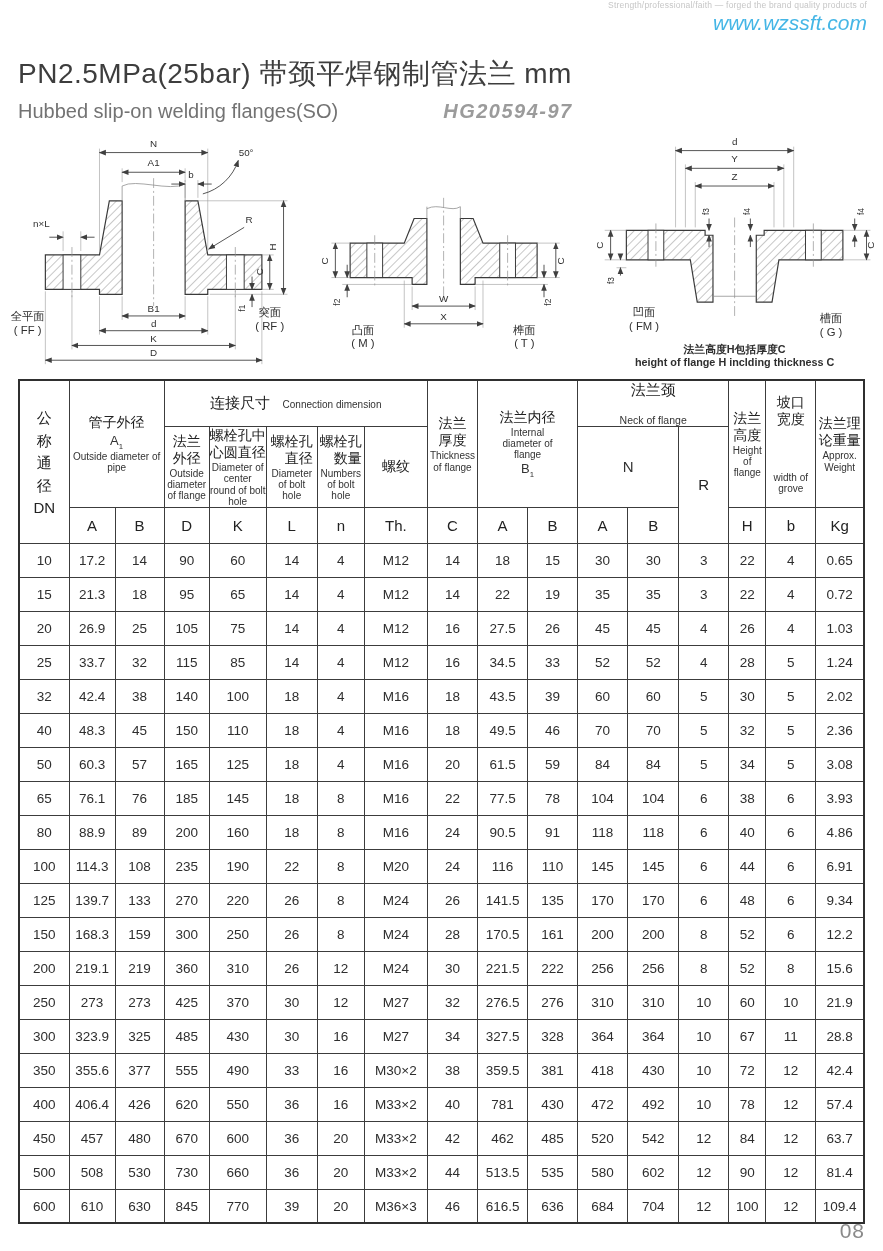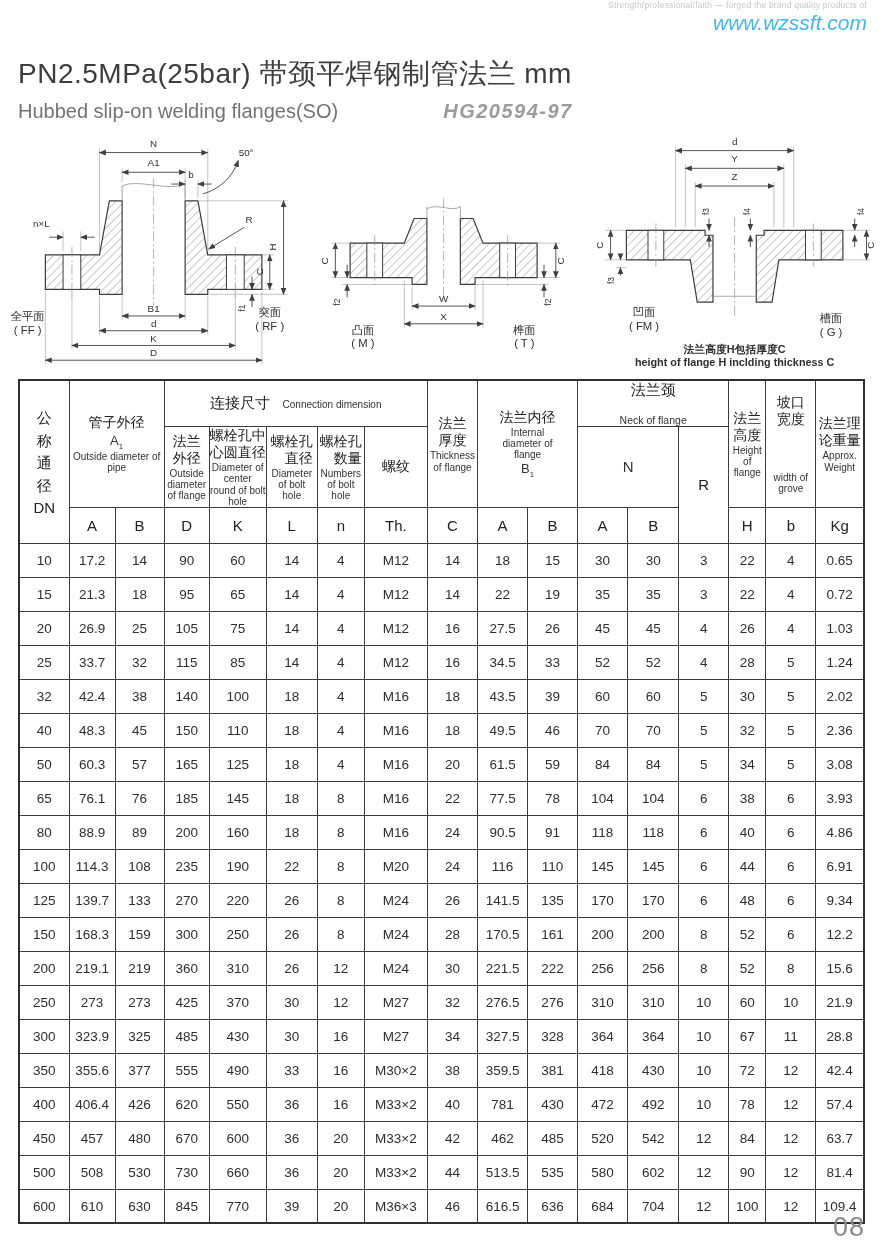--- a/index.html
+++ b/index.html
@@ -44,21 +44,21 @@
   .w3{width:3em;word-break:break-all;text-align:right;}
   .w4{width:4em;word-break:break-all;}
   .w40{max-width:40px;margin-top:44px;}.w45{max-width:45px;}.w55{max-width:55px;}.w70{max-width:72px;}.w90{max-width:95px;}
   .sym{font-size:13px;margin-top:1px;}
   .symN{font-size:15px;}
   .lt{font-size:15px;color:#222;}
   .vcn{width:1em;margin:0 auto;word-break:break-all;font-size:15px;line-height:1.5;color:#222;}
   .dncode{font-size:15px;margin-top:2px;color:#222;}
   sub{font-size:.6em;}
   
-  .footer{position:absolute;right:18px;bottom:8px;font-size:27px;color:#8a8a8a;letter-spacing:1px;}
+  .footer{position:absolute;right:18px;bottom:8px;font-size:21px;color:#8a8a8a;letter-spacing:1px;}
 </style>
 </head>
 <body>
 
 <div class="page-header">
   <div class="tagline">Strength/professional/faith — forged the brand quality products of</div>
   <div class="website">www.wzssft.com</div>
   <div class="title">PN2.5MPa(25bar) 带颈平焊钢制管法兰  mm</div>
   <div class="subtitle-row">
     <span class="subtitle">Hubbed slip-on welding flanges(SO)</span>

